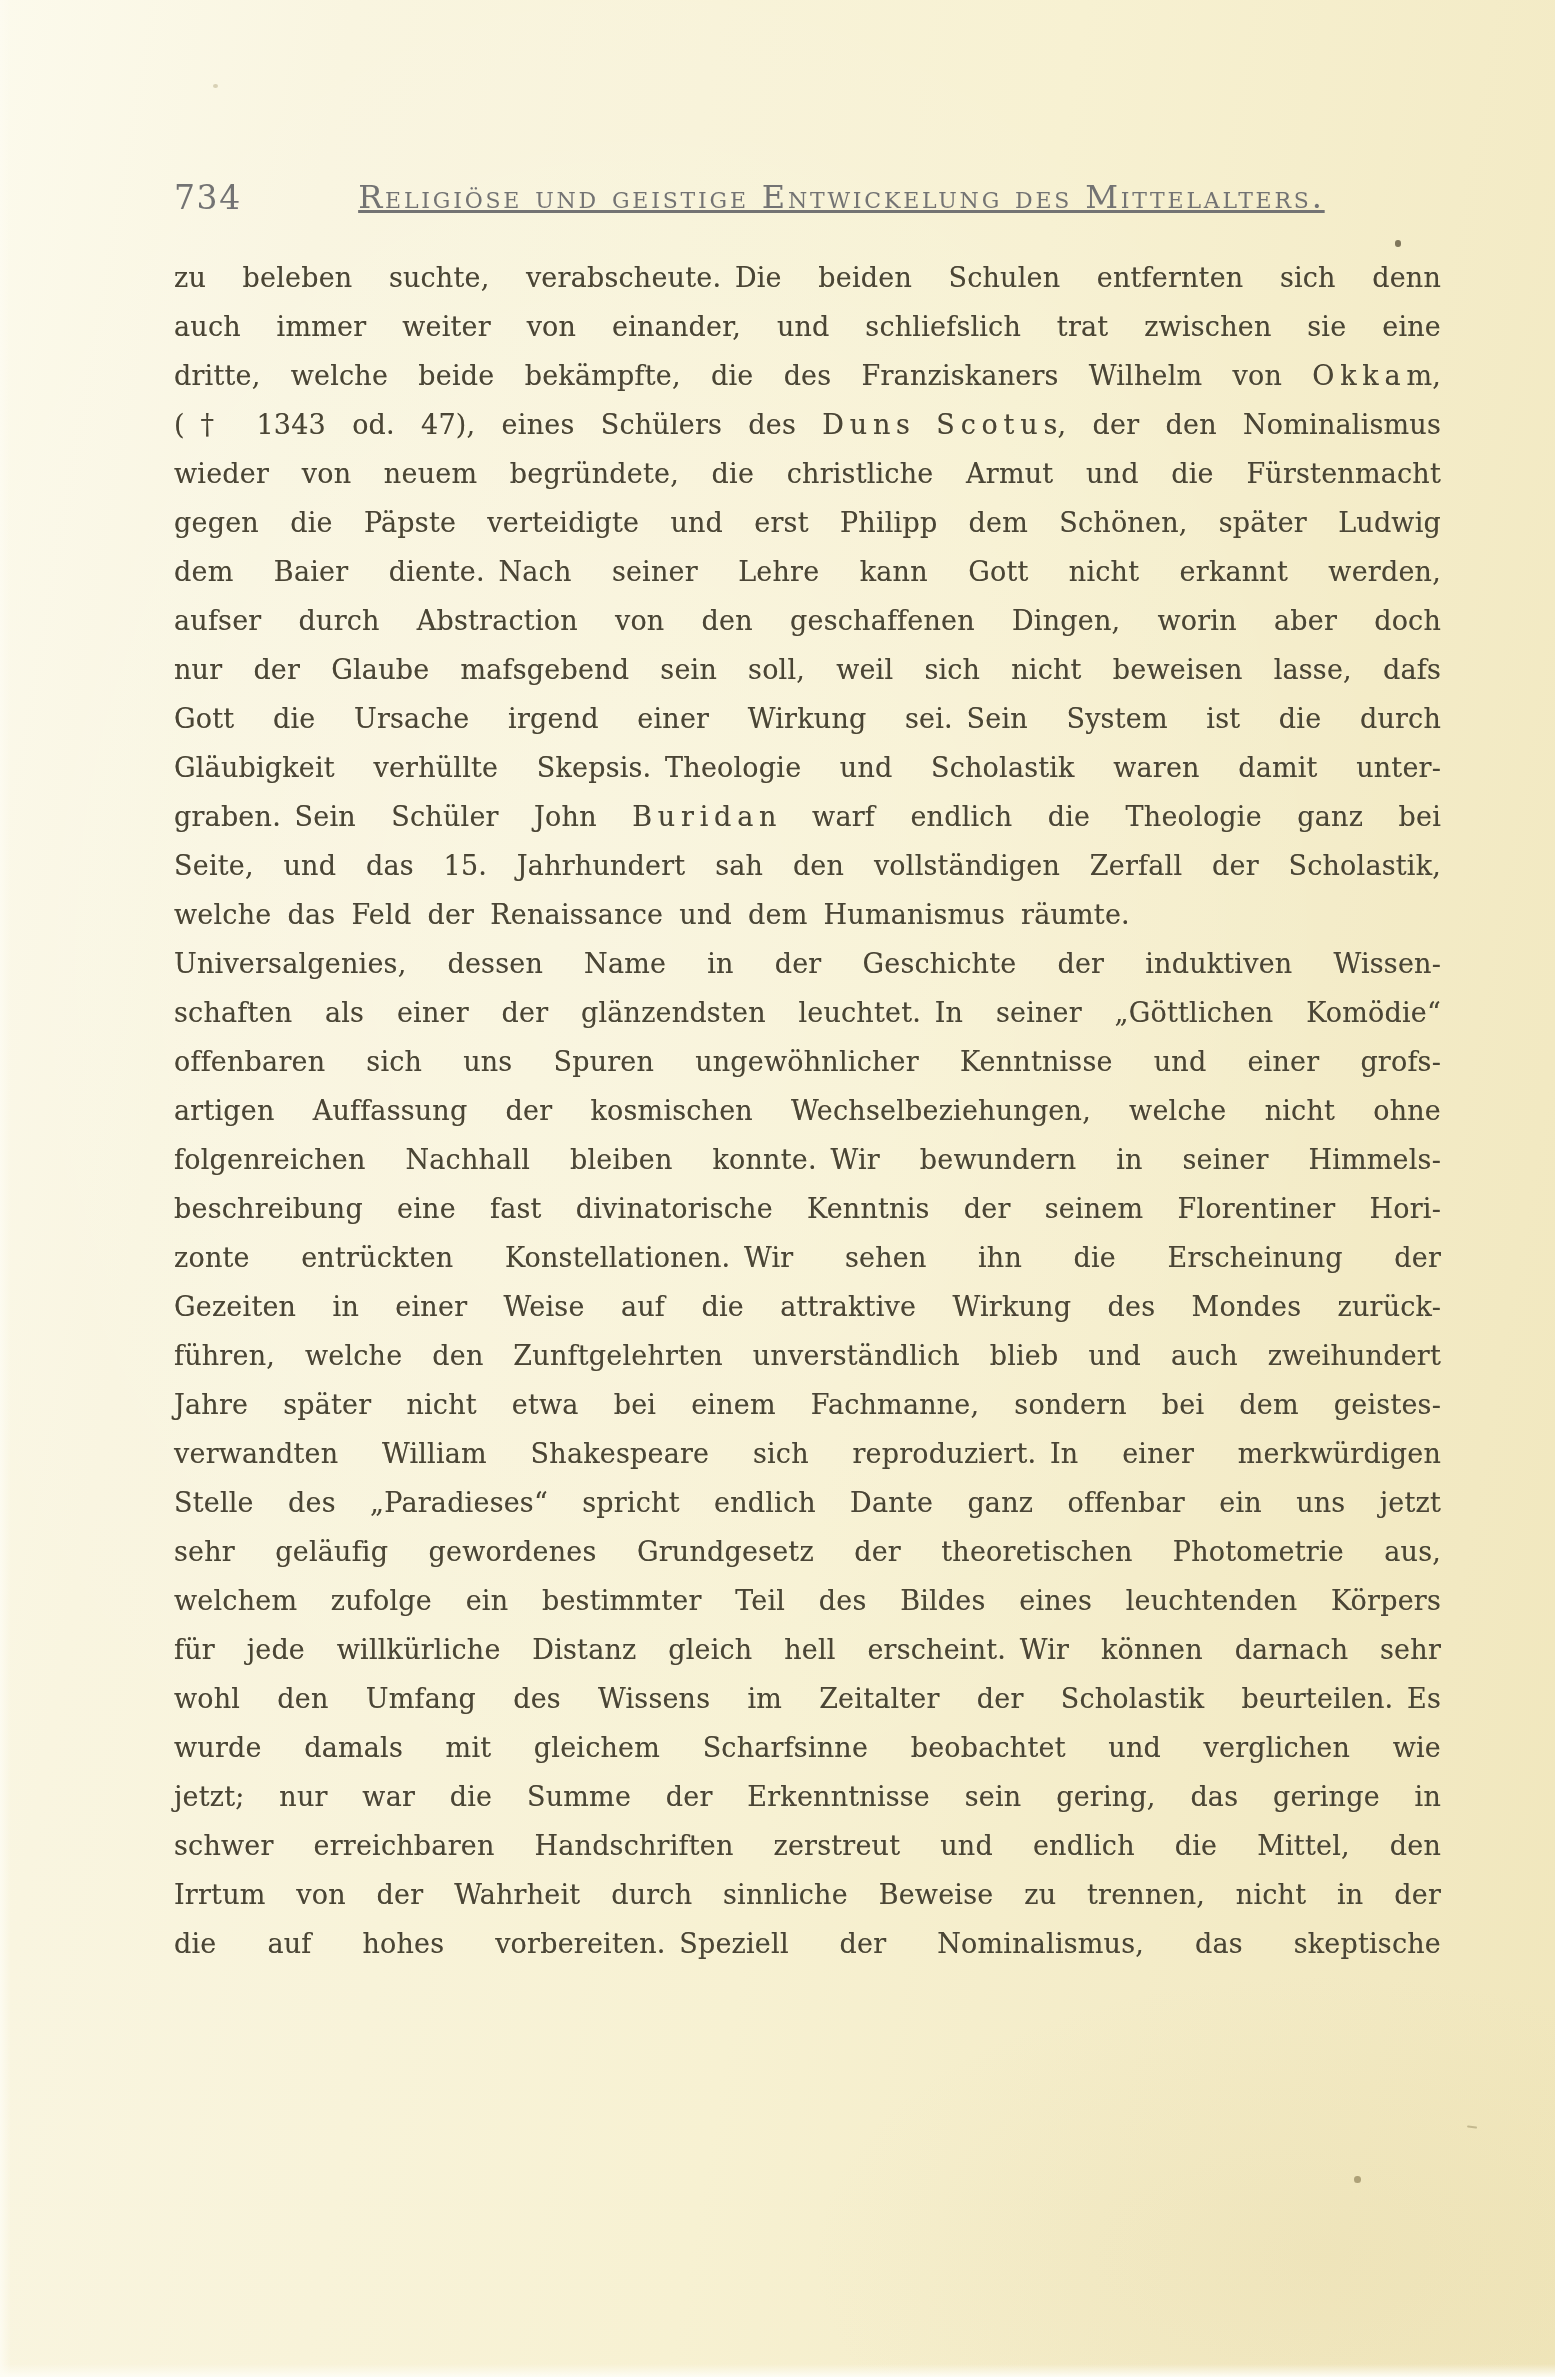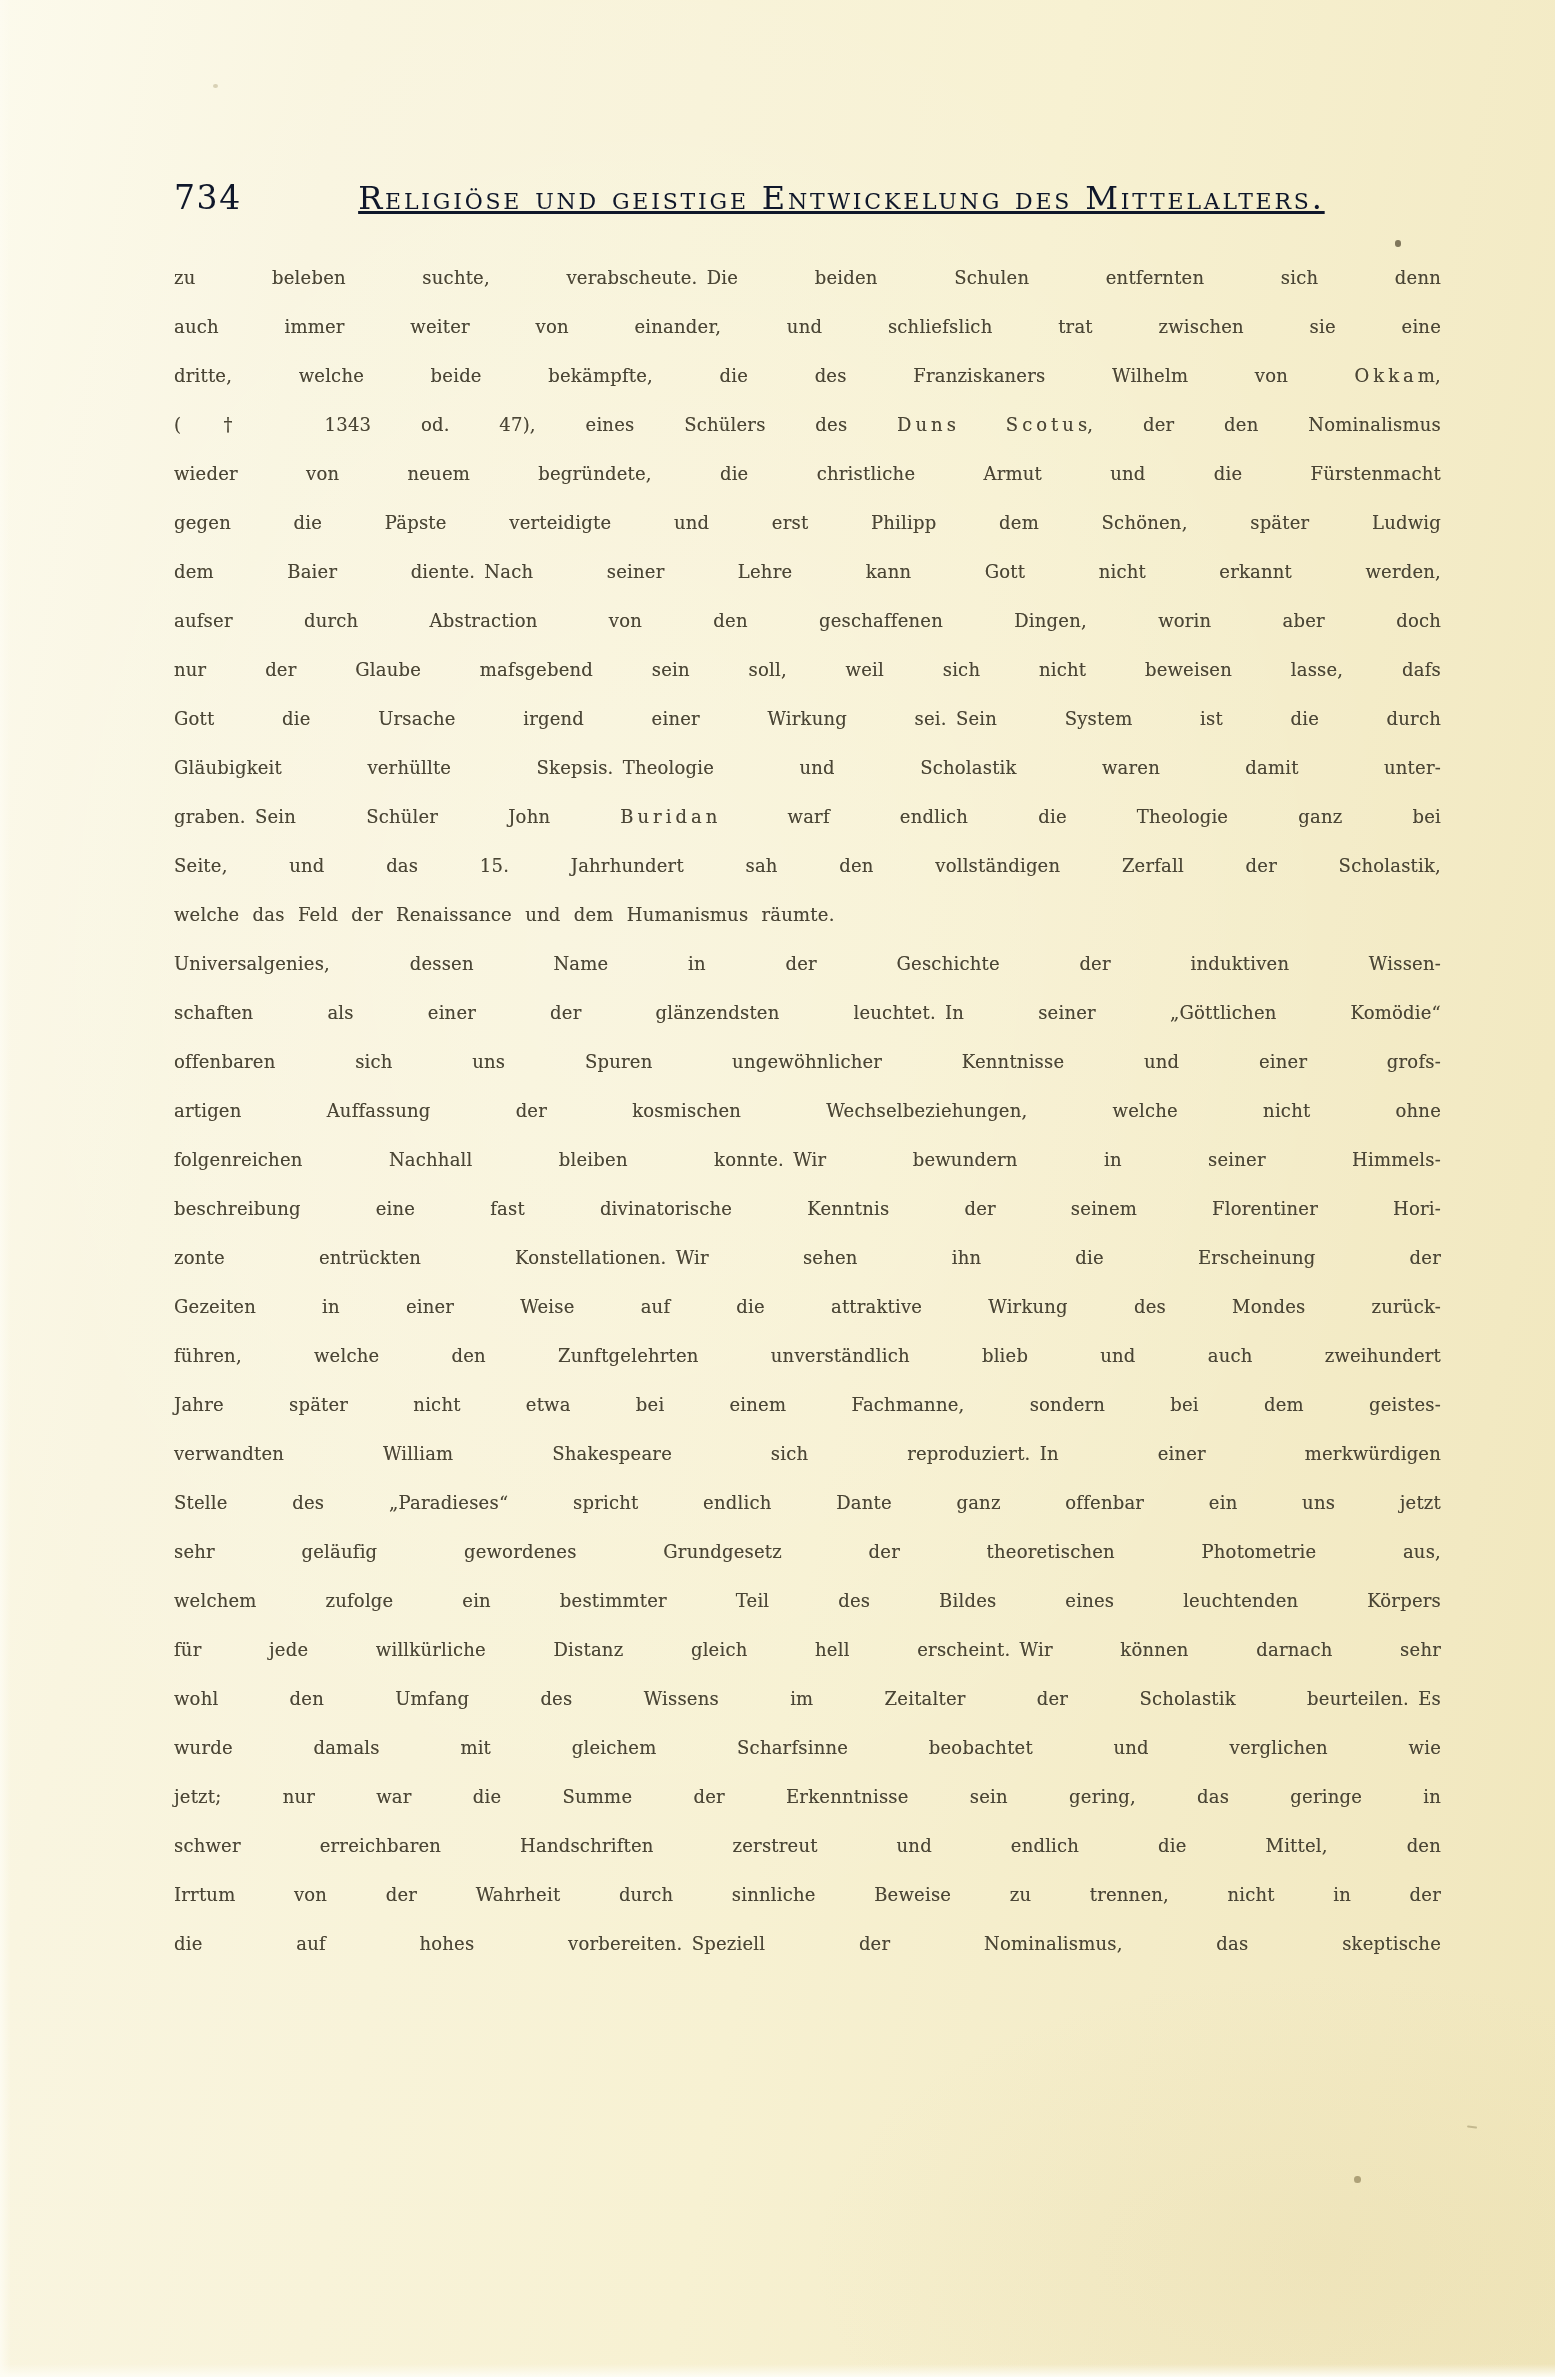--- a/index.html
+++ b/index.html
@@ -42,22 +42,22 @@
     width: 11.4px;
     height: 100%;
     background: linear-gradient(to right, #fdfbf0, rgba(253,251,240,0));
   }
   .page-header {
     position: absolute;
     left: 174px;
     top: 178px;
     width: 1267px;
     display: flex;
-    align-items: flex-end;
-    color: #0f172a;
+    align-items: flex-start;
+    color: #737373;
   }
   .page-number {
     font-size: 33px;
     letter-spacing: 1.6px;
   }
   .running-title {
     flex: 1;
     text-align: center;
     font-variant-caps: small-caps;
     font-size: 32px;
@@ -65,21 +65,21 @@
     white-space: nowrap;
     text-decoration: underline;
   }
   .text-block {
     position: absolute;
     left: 174px;
     top: 253px;
     width: 1267px;
   }
   .line {
-    font-size: 18px;
+    font-size: 27px;
     line-height: 49px;
     color: var(--ink);
     text-align: justify;
     text-align-last: justify;
     letter-spacing: 0.2px;
     word-spacing: 1.6px;
     white-space: pre-wrap;
     text-shadow: 0 0 0.6px rgba(74, 69, 53, 0.45);
   }
   .line.para-end {

